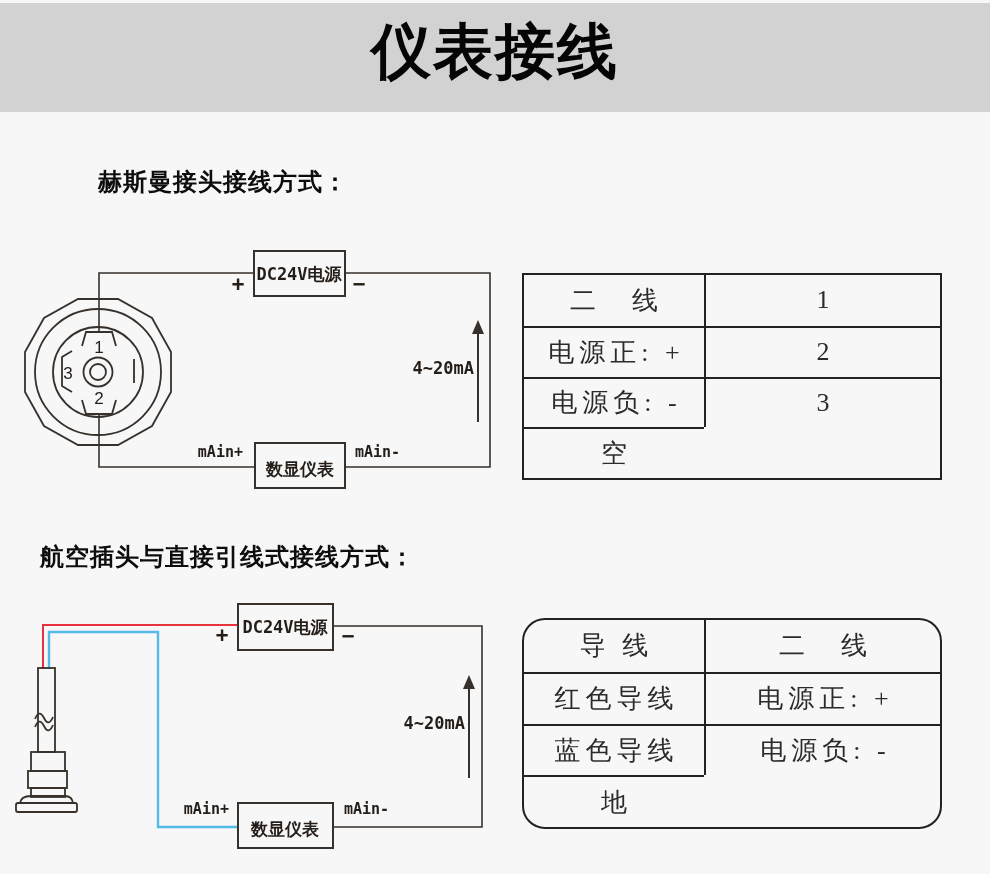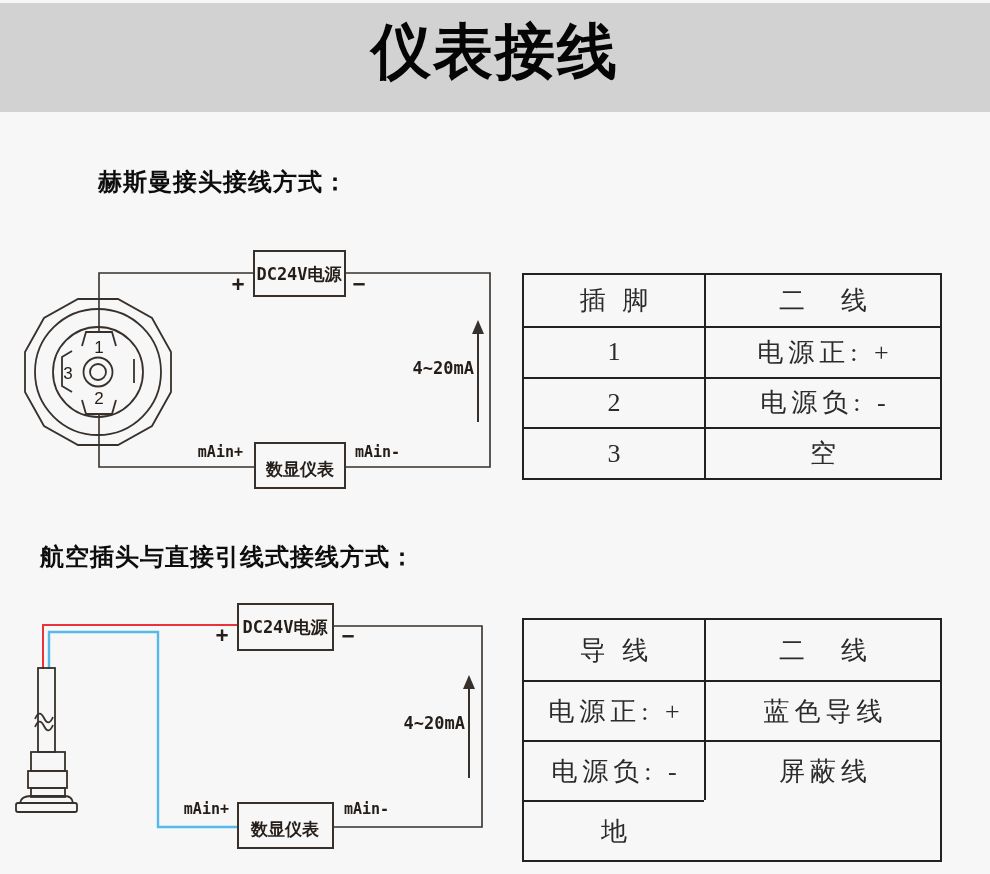--- a/index.html
+++ b/index.html
@@ -35,21 +35,21 @@
   .arrow-line{stroke:var(--line);stroke-width:2;fill:none;}
   .arrow-head{fill:var(--line);stroke:none;}
   .box-label{font-family:"DejaVu Sans Mono","Liberation Sans",sans-serif;font-weight:700;font-size:17px;fill:#241d18;}
   .io-label{font-family:"DejaVu Sans Mono","Liberation Sans",sans-serif;font-weight:700;font-size:15px;fill:#241d18;}
   .flow-label{font-family:"DejaVu Sans Mono","Liberation Sans",sans-serif;font-weight:700;font-size:17px;fill:#241d18;}
   .sign{font-family:"DejaVu Sans Mono","Liberation Sans",sans-serif;font-weight:700;font-size:21px;fill:#241d18;}
   .pin-num{font-family:"Liberation Sans",sans-serif;font-size:17px;fill:#241d18;}
 
   .wtable{position:absolute;left:522px;width:420px;display:grid;grid-template-columns:180px 1fr;grid-auto-rows:1fr;border:2px solid var(--table-border);box-sizing:border-box;background:transparent;}
   #table-1{top:273px;height:207px;}
-  #table-2{top:618px;height:244px;}
+  #table-2{top:618px;height:211px;border-radius:23px;}
   .wtable>div{display:flex;align-items:center;justify-content:center;border-top:2px solid var(--table-border);border-left:2px solid var(--table-border);font-family:"Liberation Serif","DejaVu Serif",serif;font-size:26px;letter-spacing:5px;color:#2b2b2b;box-sizing:border-box;padding-left:5px;}
   .wtable>div:nth-child(-n+2){border-top:none;}
   .wtable>div:nth-child(odd){border-left:none;}
 </style>
 </head>
 <body>
 
 <div class="page">
 
   <div class="header-band">
@@ -88,21 +88,20 @@
     <polygon class="arrow-head" points="478,320 472,334 484,334"></polygon>
     <text class="flow-label" x="474" y="374" text-anchor="end">4~20mA</text>
 
     <rect class="box" x="255" y="443" width="90" height="45"></rect>
     <text class="box-label" x="300" y="475" text-anchor="middle">数显仪表</text>
     <text class="io-label" x="243" y="457" text-anchor="end">mAin+</text>
     <text class="io-label" x="355" y="457" text-anchor="start">mAin-</text>
   </svg>
 
   <div class="wtable" id="table-1">
-    <div>插 脚</div>
     <div>二　线</div>
     <div>1</div>
     <div>电源正: +</div>
     <div>2</div>
     <div>电源负: -</div>
     <div>3</div>
     <div>空</div>
   </div>
 
   <h2 class="section-heading" id="heading-2">航空插头与直接引线式接线方式：</h2>
@@ -135,20 +134,20 @@
 
     <rect class="box" x="238" y="803" width="95" height="45"></rect>
     <text class="box-label" x="285" y="835" text-anchor="middle">数显仪表</text>
     <text class="io-label" x="229" y="814" text-anchor="end">mAin+</text>
     <text class="io-label" x="344" y="814" text-anchor="start">mAin-</text>
   </svg>
 
   <div class="wtable" id="table-2">
     <div>导 线</div>
     <div>二　线</div>
+    <div>红色导线</div>
     <div>电源正: +</div>
     <div>蓝色导线</div>
     <div>电源负: -</div>
-    <div>屏蔽线</div>
     <div>地</div>
   </div>
 
 </div>
 
 </body></html>

